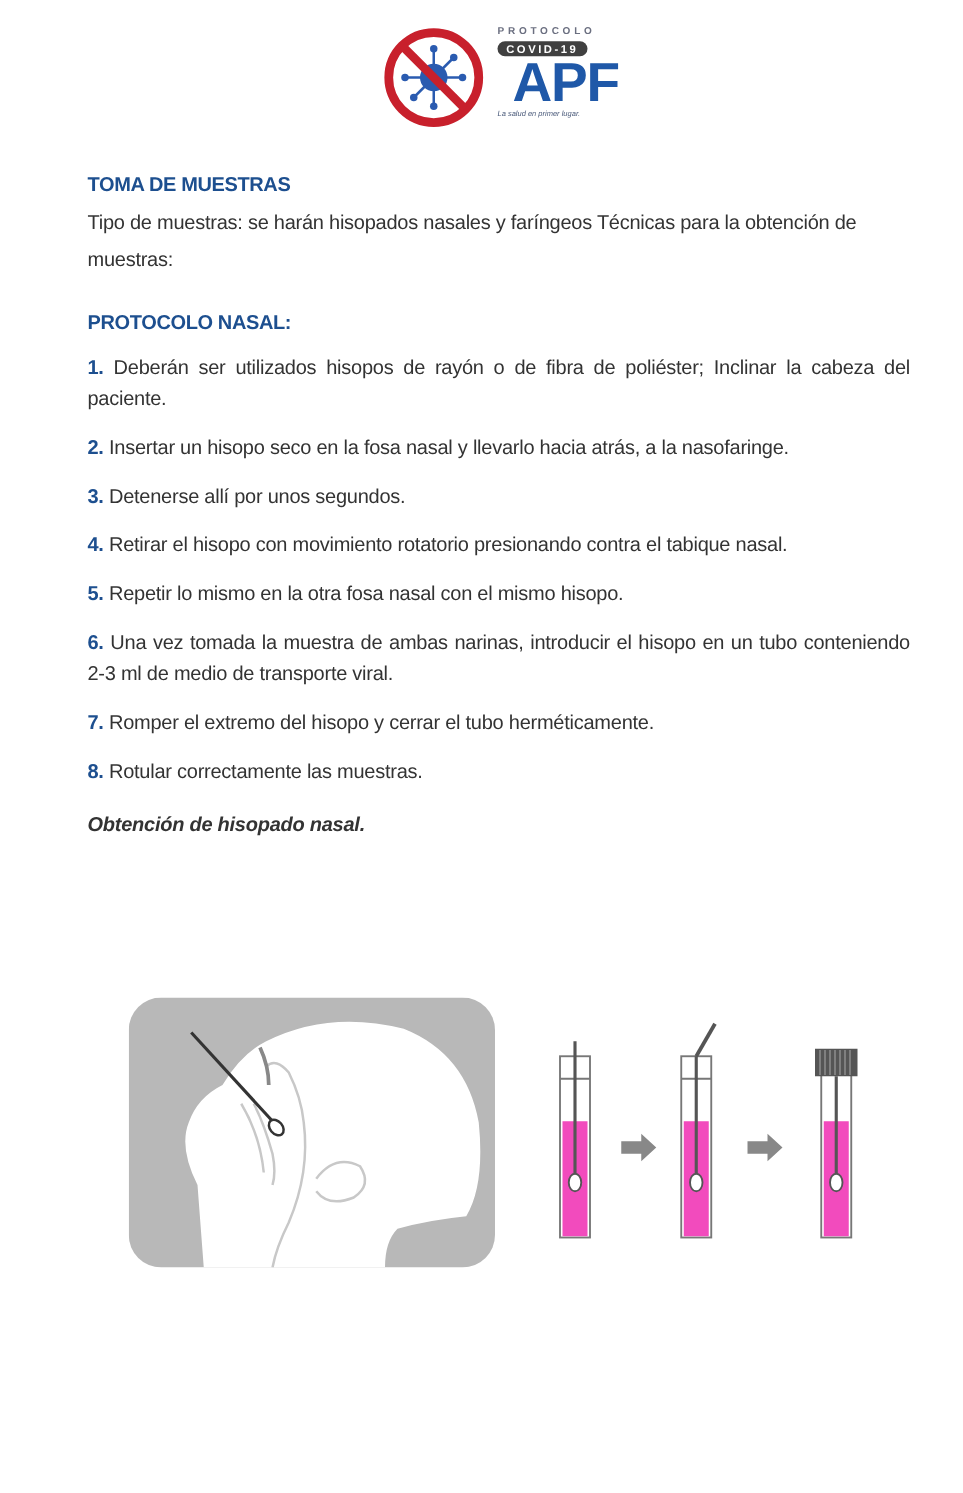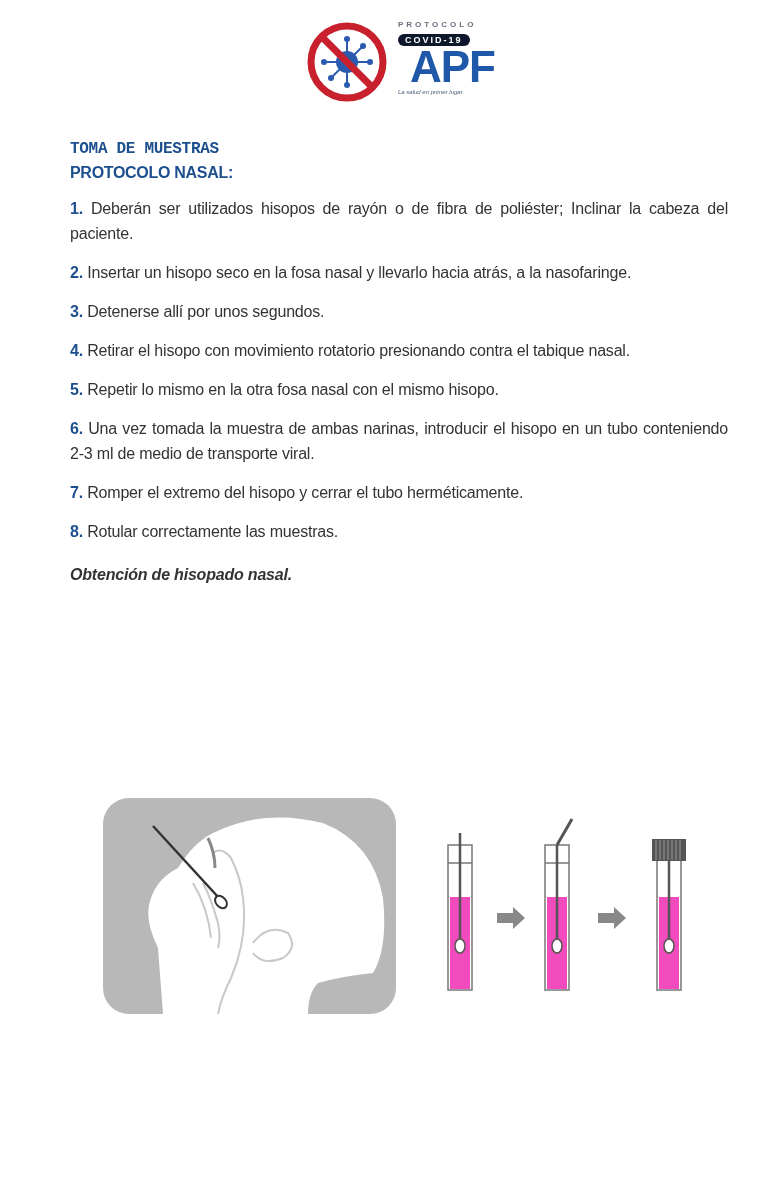--- a/index.html
+++ b/index.html
@@ -1,21 +1,21 @@
 <!DOCTYPE html>
 <html><head>
 <meta charset="utf-8">
 <style>
   html, body { margin: 0; padding: 0; background: #ffffff; }
   body { width: 770px; height: 1194px; position: relative; overflow: hidden;
          font-family: "Liberation Sans", sans-serif; color: #2b2b2b; }
   .logo { position: absolute; left: 305px; top: 16px; width: 200px; height: 95px; }
   .logo-text { position: absolute; left: 93px; top: 0; width: 100px; }
   .proto { font-size: 8px; letter-spacing: 3px; color: #6b6f80; font-weight: bold; margin-top: 4px; }
-  .covid { display: inline-block; background: #0f172a; color: #fff; font-size: 9px; font-weight: bold;
+  .covid { display: inline-block; background: #404040; color: #fff; font-size: 9px; font-weight: bold;
            letter-spacing: 2px; border-radius: 8px; padding: 1px 7px; margin-top: 1px; }
   .apf { font-size: 44px; font-weight: bold; color: #1f58a8; line-height: 40px; letter-spacing: -1px; margin-left: 12px; }
   .tagline { font-size: 6px; font-style: italic; color: #4a5a7a; margin-top: 2px; }
 
   .content { position: absolute; left: 70px; top: 140px; width: 658px; }
   .h { color: #1d4f8f; font-weight: bold; font-size: 16px; letter-spacing: -0.3px; }
   .p { font-size: 16px; line-height: 30px; color: #333; letter-spacing: -0.2px; }
   .step { font-size: 16px; line-height: 25px; color: #333; text-align: justify; letter-spacing: -0.2px; margin-bottom: 14px; }
   .num { color: #1d4f8f; font-weight: bold; }
   .caption { font-weight: bold; font-size: 16px; color: #333; letter-spacing: -0.2px; font-style: italic; }
@@ -50,21 +50,22 @@
   </svg>
   <div class="logo-text">
     <div class="proto">PROTOCOLO</div>
     <div class="covid">COVID-19</div>
     <div class="apf">APF</div>
     <div class="tagline">La salud en primer lugar.</div>
   </div>
 </div>
 
 <div class="content">
-  <div class="h" style="margin-bottom:6px;font-family:Liberation Mono, monospace;">TOMA DE MUESTRAS</div>
+  <div class="h" style="margin-bottom:6px;">TOMA DE MUESTRAS</div>
+  <div class="p" style="margin-bottom:26px;">Tipo de muestras: se harán hisopados nasales y faríngeos Técnicas para la obtención de muestras:</div>
 
   <div class="h" style="margin-bottom:14px;">PROTOCOLO NASAL:</div>
 
   <div>
     <div class="step"><span class="num">1.</span><span> Deberán ser utilizados hisopos de rayón o de fibra de poliéster; Inclinar la cabeza del paciente.</span></div>
     <div class="step"><span class="num">2.</span><span> Insertar un hisopo seco en la fosa nasal y llevarlo hacia atrás, a la nasofaringe.</span></div>
     <div class="step"><span class="num">3.</span><span> Detenerse allí por unos segundos.</span></div>
     <div class="step"><span class="num">4.</span><span> Retirar el hisopo con movimiento rotatorio presionando contra el tabique nasal.</span></div>
     <div class="step"><span class="num">5.</span><span> Repetir lo mismo en la otra fosa nasal con el mismo hisopo.</span></div>
     <div class="step"><span class="num">6.</span><span> Una vez tomada la muestra de ambas narinas, introducir el hisopo en un tubo conteniendo 2-3 ml de medio de transporte viral.</span></div>

